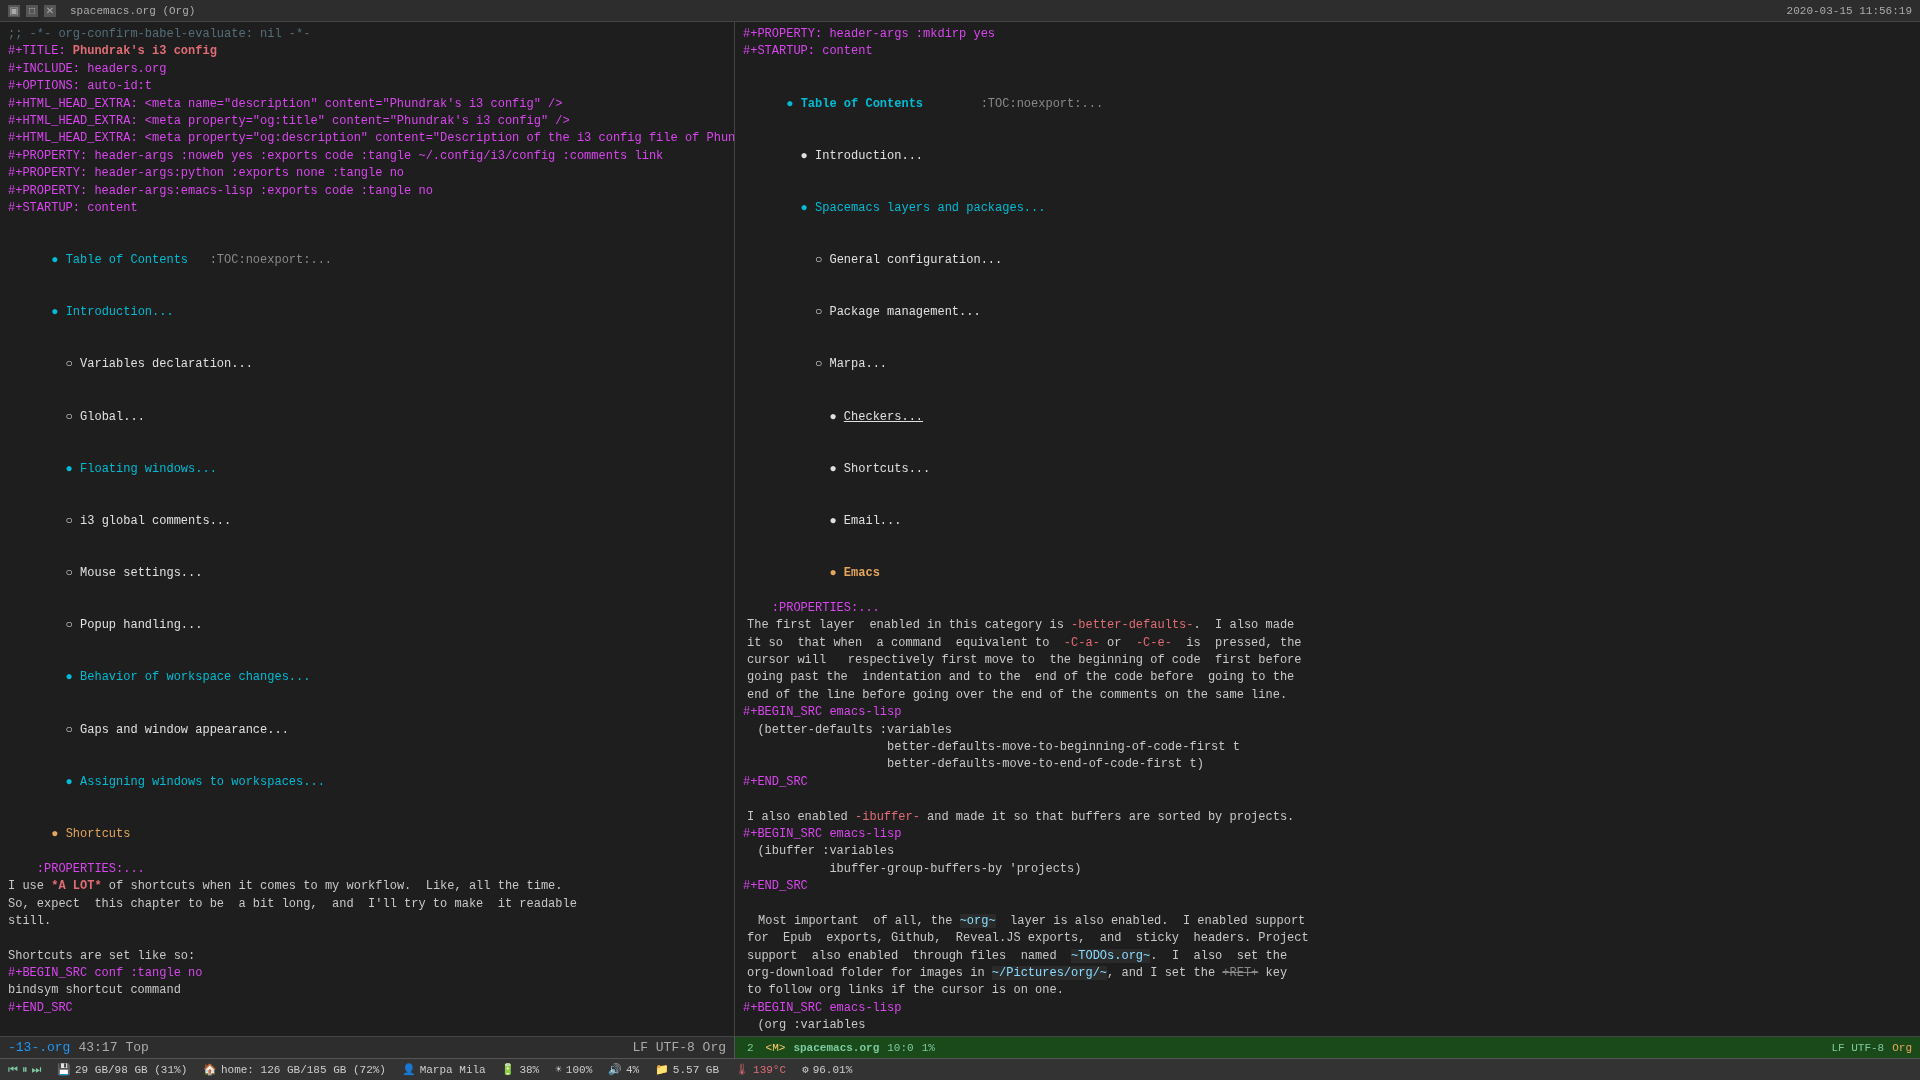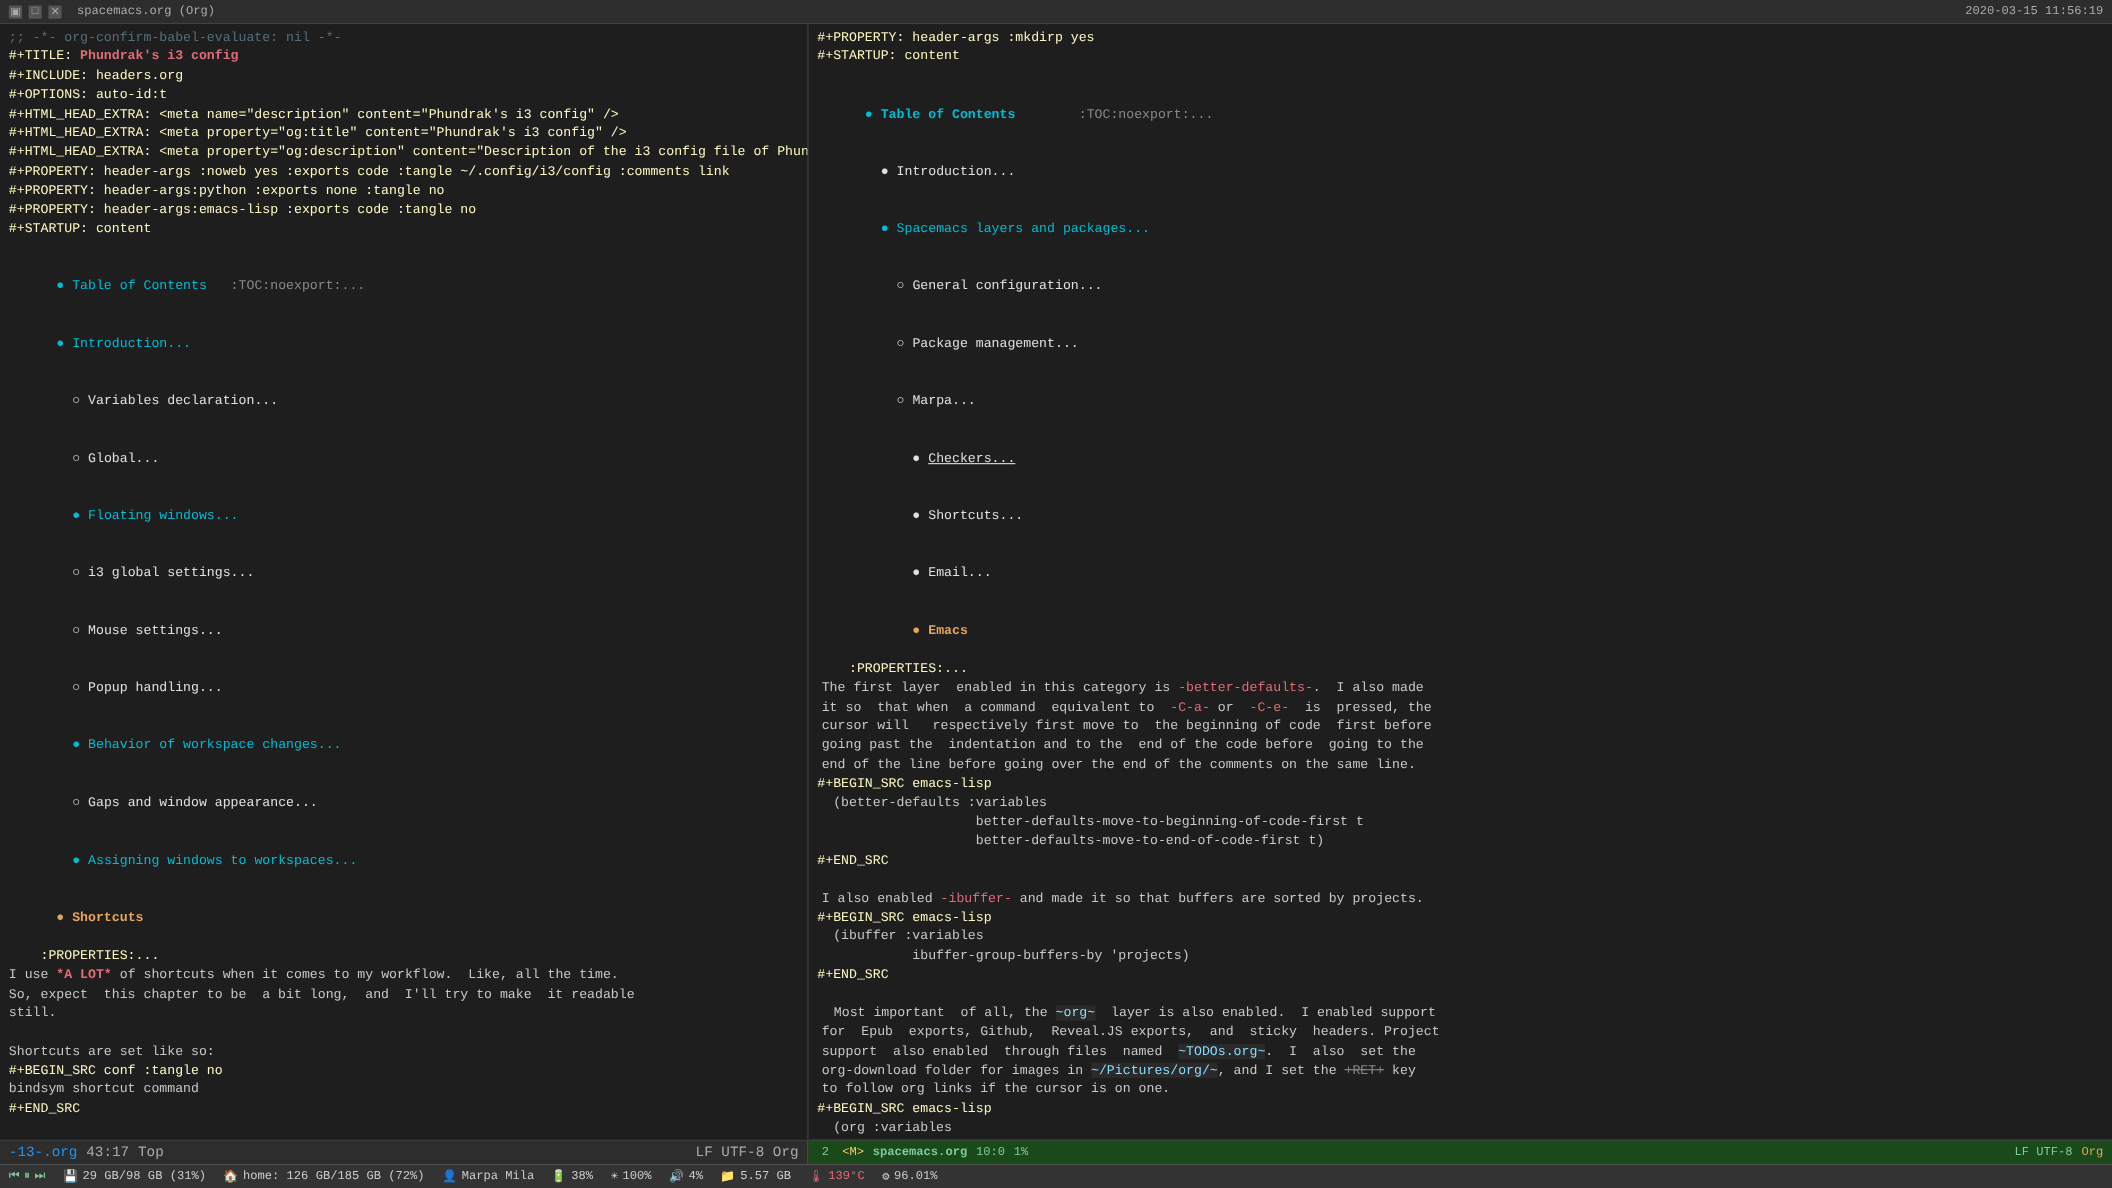--- a/index.html
+++ b/index.html
@@ -72,21 +72,21 @@
       line-height: 1.45;
       white-space: pre;
       font-size: 12px;
     }
 
     .bullet-cyan { color: #00bcd4; }
     .bullet-orange { color: #e5a55c; }
     .bullet-white { color: #e0e0e0; }
     .comment { color: #546e7a; }
     .bold-text { font-weight: bold; color: #e06c75; }
-    .property-text { color: #fef9c3; }
+    .property-text { color: #d946ef; }
     .gray-text { color: #888; }
 
     
     .status-bar {
       height: 22px;
       background: #333;
       display: flex;
       align-items: center;
       padding: 0 8px;
       font-size: 11px;
@@ -168,39 +168,39 @@
     <div class="code-line toc-item">
       <span class="bullet-white">&nbsp;&nbsp;○ </span><span style="color:#e0e0e0;">Variables declaration...</span>
     </div>
     <div class="code-line toc-item">
       <span class="bullet-white">&nbsp;&nbsp;○ </span><span style="color:#e0e0e0;">Global...</span>
     </div>
     <div class="code-line toc-item">
       <span class="bullet-cyan">&nbsp;&nbsp;● </span><span style="color:#00bcd4;">Floating windows...</span>
     </div>
     <div class="code-line toc-item">
-      <span class="bullet-white">&nbsp;&nbsp;○ </span><span style="color:#e0e0e0;">i3 global settings...</span>
+      <span class="bullet-white">&nbsp;&nbsp;○ </span><span style="color:#e0e0e0;">i3 global comments...</span>
     </div>
     <div class="code-line toc-item">
       <span class="bullet-white">&nbsp;&nbsp;○ </span><span style="color:#e0e0e0;">Mouse settings...</span>
     </div>
     <div class="code-line toc-item">
       <span class="bullet-white">&nbsp;&nbsp;○ </span><span style="color:#e0e0e0;">Popup handling...</span>
     </div>
     <div class="code-line toc-item">
       <span class="bullet-cyan">&nbsp;&nbsp;● </span><span style="color:#00bcd4;">Behavior of workspace changes...</span>
     </div>
     <div class="code-line toc-item">
       <span class="bullet-white">&nbsp;&nbsp;○ </span><span style="color:#e0e0e0;">Gaps and window appearance...</span>
     </div>
     <div class="code-line toc-item">
       <span class="bullet-cyan">&nbsp;&nbsp;● </span><span style="color:#00bcd4;">Assigning windows to workspaces...</span>
     </div>
     <div class="code-line">
-      <span class="bullet-orange">● </span><span style="color:#e5a55c; font-weight:bold;">Shortcuts</span>
+      <span class="bullet-orange">● </span><span style="color:#e5a55c; font-weight:normal;">Shortcuts</span>
     </div>
     <div class="code-line property-text">    :PROPERTIES:...</div>
     <div class="code-line">I use <span class="bold-text">*A LOT*</span> of shortcuts when it comes to my workflow.  Like, all the time.</div>
     <div class="code-line">So, expect  this chapter to be  a bit long,  and  I'll try to make  it readable</div>
     <div class="code-line">still.</div>
     <div class="code-line">&nbsp;</div>
     <div class="code-line">Shortcuts are set like so:</div>
     <div class="code-line property-text">#+BEGIN_SRC conf :tangle no</div>
     <div class="code-line" style="color:#c8c8c8;">bindsym shortcut command</div>
     <div class="code-line property-text">#+END_SRC</div>

